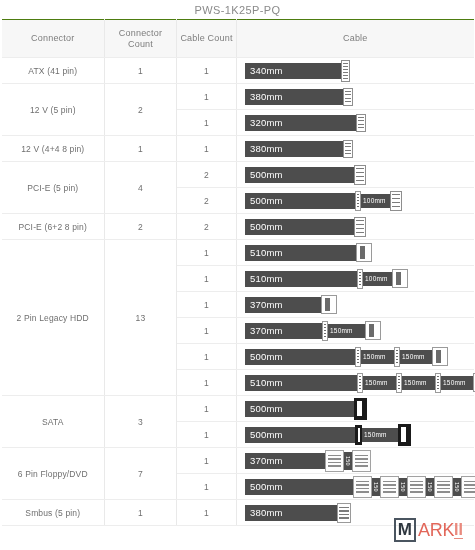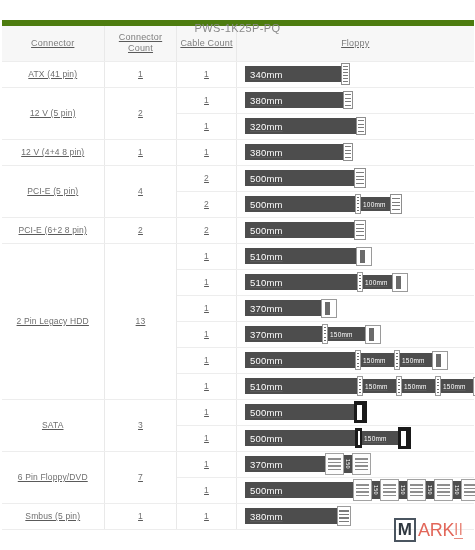--- a/index.html
+++ b/index.html
@@ -15,35 +15,34 @@
     width: 475px; height: 550px;
     background: #fff;
   }
 
   
   .title {
     text-align: center;
     font-size: 11px;
     color: #8a8a8a;
     letter-spacing: .4px;
-    padding-top: 20px;
+    padding-top: 2px;
     height: 19px;
     line-height: 16px;
     font-weight: 400;
   }
 
   
   .tbl {
     width: 472px;
     margin: 0 auto;
     border-collapse: collapse;
     table-layout: fixed;
-    border-top: 6px solid #4d7c0f;
+    border-top: 1px solid #4d7c0f;
     border-bottom: 1px solid #e4e4e4;
-    text-decoration: underline;
   }
   .tbl th, .tbl td {
     border-right: 1px solid #e9e9e9;
     border-bottom: 1px solid #ededed;
     font-weight: 400;
     vertical-align: middle;
   }
   .tbl th:last-child, .tbl td:last-child { border-right: none; }
 
   thead th {
@@ -228,21 +227,21 @@
   .logo-ark {
     color: #e2675a;
     font-size: 18px;
     font-weight: 400;
     letter-spacing: -.3px;
     margin-left: 2px;
   }
   .logo-ii {
     color: #e98a7e;
     font-size: 16px;
-    font-weight: 400;
+    font-weight: 700;
     border-bottom: 1.5px solid #e98a7e;
     line-height: 16px;
     margin-left: 0px;
   }
 </style>
 </head>
 <body>
 
 <div id="page">
 
@@ -253,21 +252,21 @@
       <col class="c-connector">
         <col class="c-ccount">
         <col class="c-cablecnt">
         <col class="c-cable">
     </colgroup>
     <thead>
       <tr>
         <th>Connector</th>
         <th>Connector Count</th>
         <th>Cable Count</th>
-        <th>Floppy</th>
+        <th>Cable</th>
       </tr>
     </thead>
     <tbody id="tbody">
         <tr>
           <td class="connector-cell" rowspan="1">ATX (41 pin)</td>
           <td class="ccount-cell" rowspan="1">1</td>
           <td class="cablecount-cell">1</td>
           <td class="cable-cell">
             <span class="cable-wrap">
               <span class="seg" style="width:97px">

